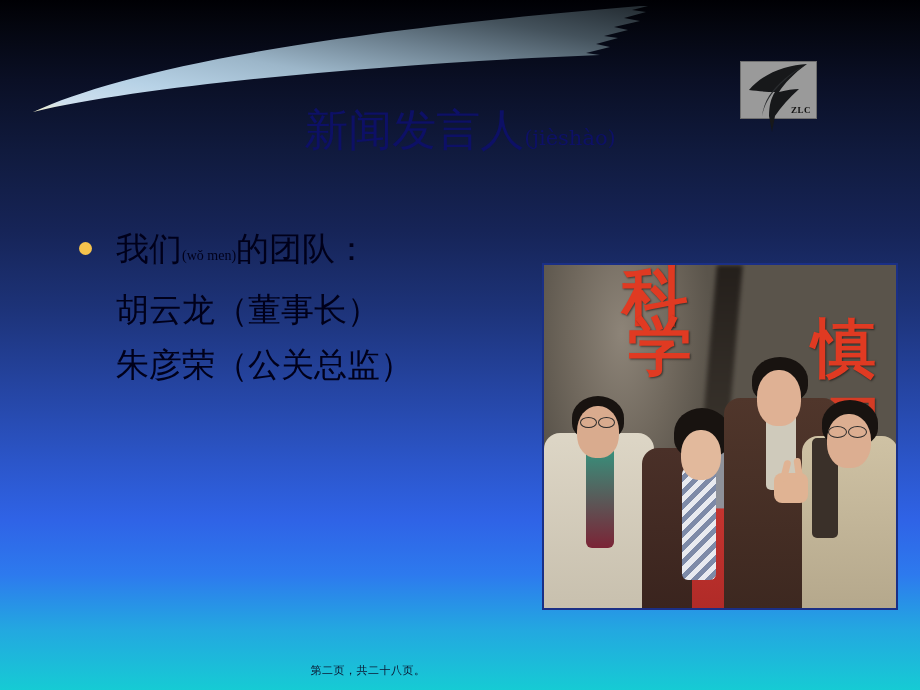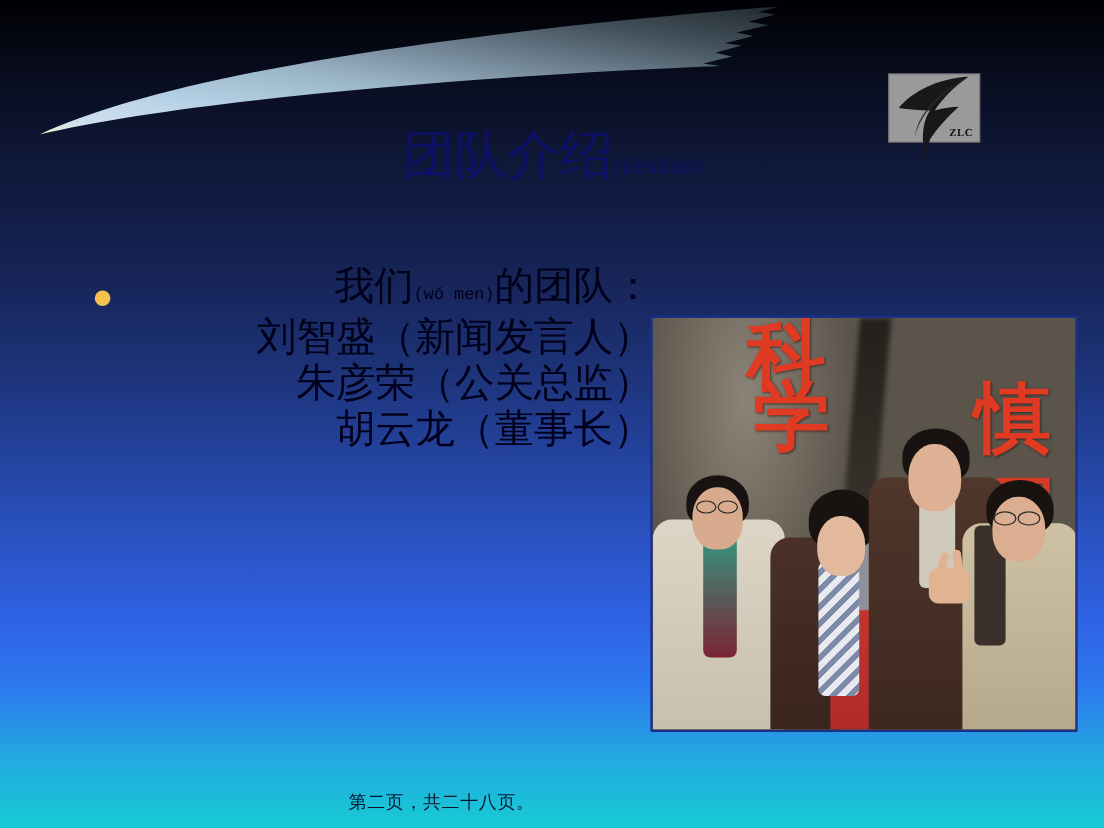--- a/index.html
+++ b/index.html
@@ -40,21 +40,21 @@
     font-weight:bold;font-size:9px;color:#111;letter-spacing:.5px;
   }
 
   
   #title{
     position:absolute;left:0;top:104px;width:920px;text-align:center;
     color:#0d1066;
     font-family:"DejaVu Serif","Liberation Serif",serif;
     font-size:44px;line-height:52px;white-space:nowrap;
   }
-  #title .pinyin{font-size:17px;vertical-align:baseline;}
+  #title .pinyin{font-size:21px;vertical-align:baseline;}
 
   
   #watermark{
     position:absolute;left:182px;top:300px;
     font-family:"Liberation Sans","DejaVu Sans",sans-serif;
     font-size:47px;font-weight:bold;letter-spacing:1px;
     color:rgba(200,206,226,.50);
     white-space:nowrap;
     clip-path:inset(0 375px 0 0);
     pointer-events:none;
@@ -64,22 +64,22 @@
   #body{
     position:absolute;left:74px;top:222px;width:470px;
     color:#000018;
   }
   .bullet-row{position:relative;padding-left:42px;}
   .bullet-dot{
     position:absolute;left:5px;top:20px;width:13px;height:13px;border-radius:50%;
     background:#f5c34d;
   }
   .line{
-    font-family:Liberation Mono, monospace;
-    font-size:33px;line-height:38px;white-space:nowrap;color:#00001a;text-align:right;
+    font-family:Liberation Serif, serif;
+    font-size:33px;line-height:55px;white-space:nowrap;color:#00001a;
   }
   .line .pinyin{font-size:14px;}
   .line.indent{padding-left:42px;}
   .name-gap{display:inline-block;width:34px;}
 
   
   #photo{
     position:absolute;left:544px;top:265px;width:352px;height:343px;
     overflow:hidden;background:#6b6257;
     box-shadow:0 0 0 2px #1a2f86;
@@ -108,21 +108,21 @@
   .person{position:absolute;bottom:0;}
   .head{border-radius:48% 48% 44% 44%;position:absolute;}
   .hair{border-radius:50% 50% 38% 38%;position:absolute;background:#181310;}
   .torso{position:absolute;bottom:0;border-radius:16px 16px 0 0;}
   .glasses{position:absolute;border:1.6px solid #2b2b2b;border-radius:50%;}
 
   
   #footer{
     position:absolute;left:0;bottom:12px;width:736px;text-align:center;
     font-family:"DejaVu Sans","Liberation Sans",sans-serif;
-    font-size:15px;color:#0b1530;letter-spacing:.5px;
+    font-size:11px;color:#0b1530;letter-spacing:.5px;
   }
 </style>
 </head>
 <body>
 
 <div id="slide">
 
   <svg id="swoosh" viewBox="0 0 680 130" preserveAspectRatio="none">
     <defs>
       <linearGradient id="swgrad" x1="0" y1="1" x2="1" y2="0">
@@ -143,45 +143,42 @@
     <svg width="75" height="78" viewBox="0 0 75 78">
       <path d="M8 28 C22 11 46 3 66 2 C52 12 44 21 38 30 C46 28 52 27 58 27
                C48 36 40 45 34 54 L31 70 L28 54 C28 44 30 36 34 30
                C26 30 16 29 8 28 Z" fill="#17181a"></path>
       <path d="M66 2 C50 10 36 22 28 34 C24 40 22 47 21 54 C23 44 28 34 36 26 C45 16 56 8 66 2 Z" fill="#2a2c2f"></path>
     </svg>
     <span class="logo-text">ZLC</span>
   </div>
 
   <div id="title">
-    <span>团队介绍</span><span class="pinyin">(jièshào)</span>
+    <span>新闻发言人</span><span class="pinyin">(jièshào)</span>
   </div>
 
   <div id="body">
 
     <div class="bullet-row">
       <span class="bullet-dot"></span>
       <div class="line">
         <span>我们</span><span class="pinyin">(wǒ men)</span><span>的团队：</span>
       </div>
     </div>
 
 
 
+
+
     <div class="line indent">
-      <span>刘智盛</span><span>（新闻发言人）</span>
-    </div>
-
+      <span>胡云龙</span><span>（董事长）</span>
+    </div>
 
     <div class="line indent">
       <span>朱彦荣</span><span>（公关总监）</span>
-    </div>
-
-    <div class="line indent">
-      <span>胡云龙</span><span>（董事长）</span>
     </div>
 
   </div>
 
   <div id="watermark">www.zixin.co</div>
 
   <div id="photo">
     <div class="rock"></div>
     <div class="crack"></div>
 

